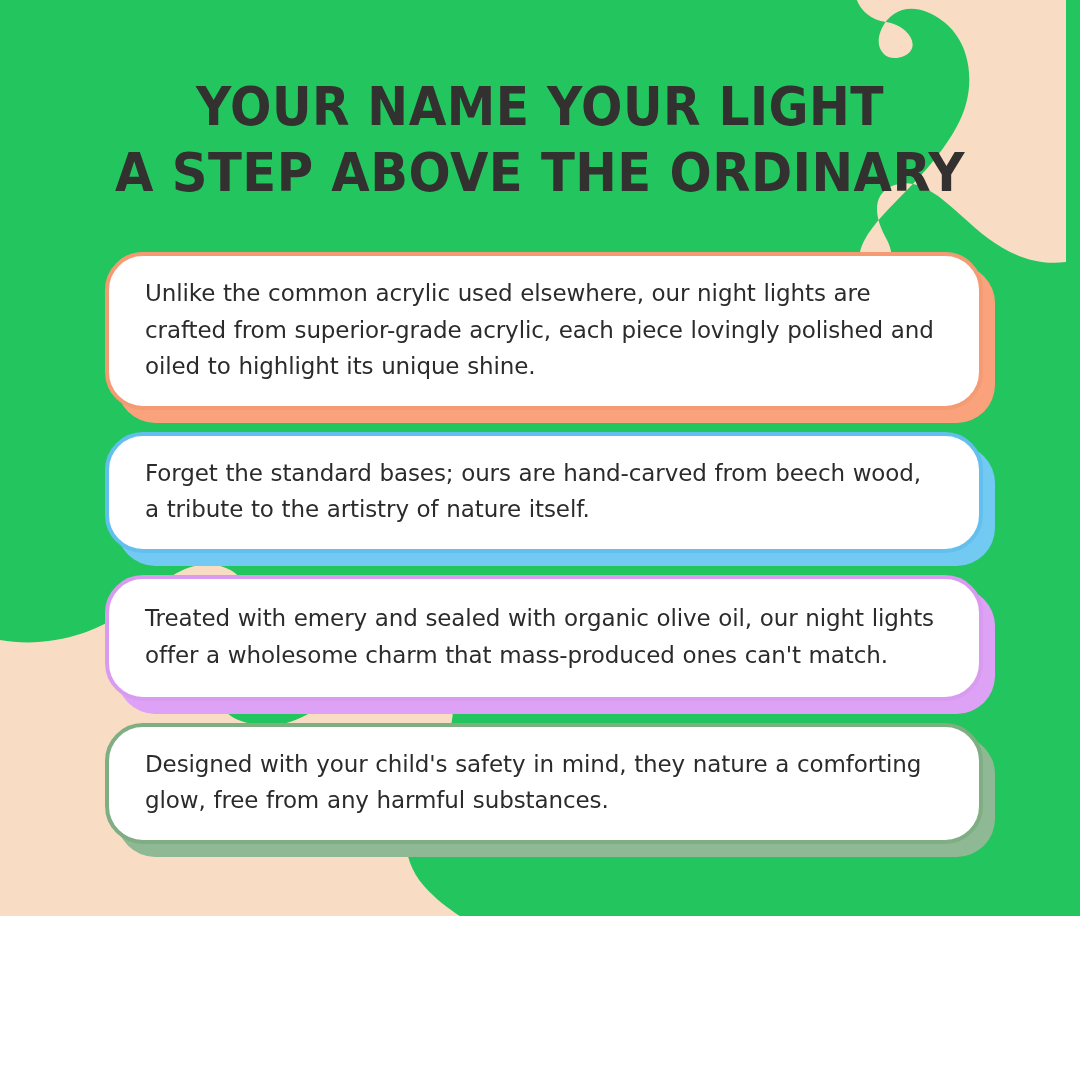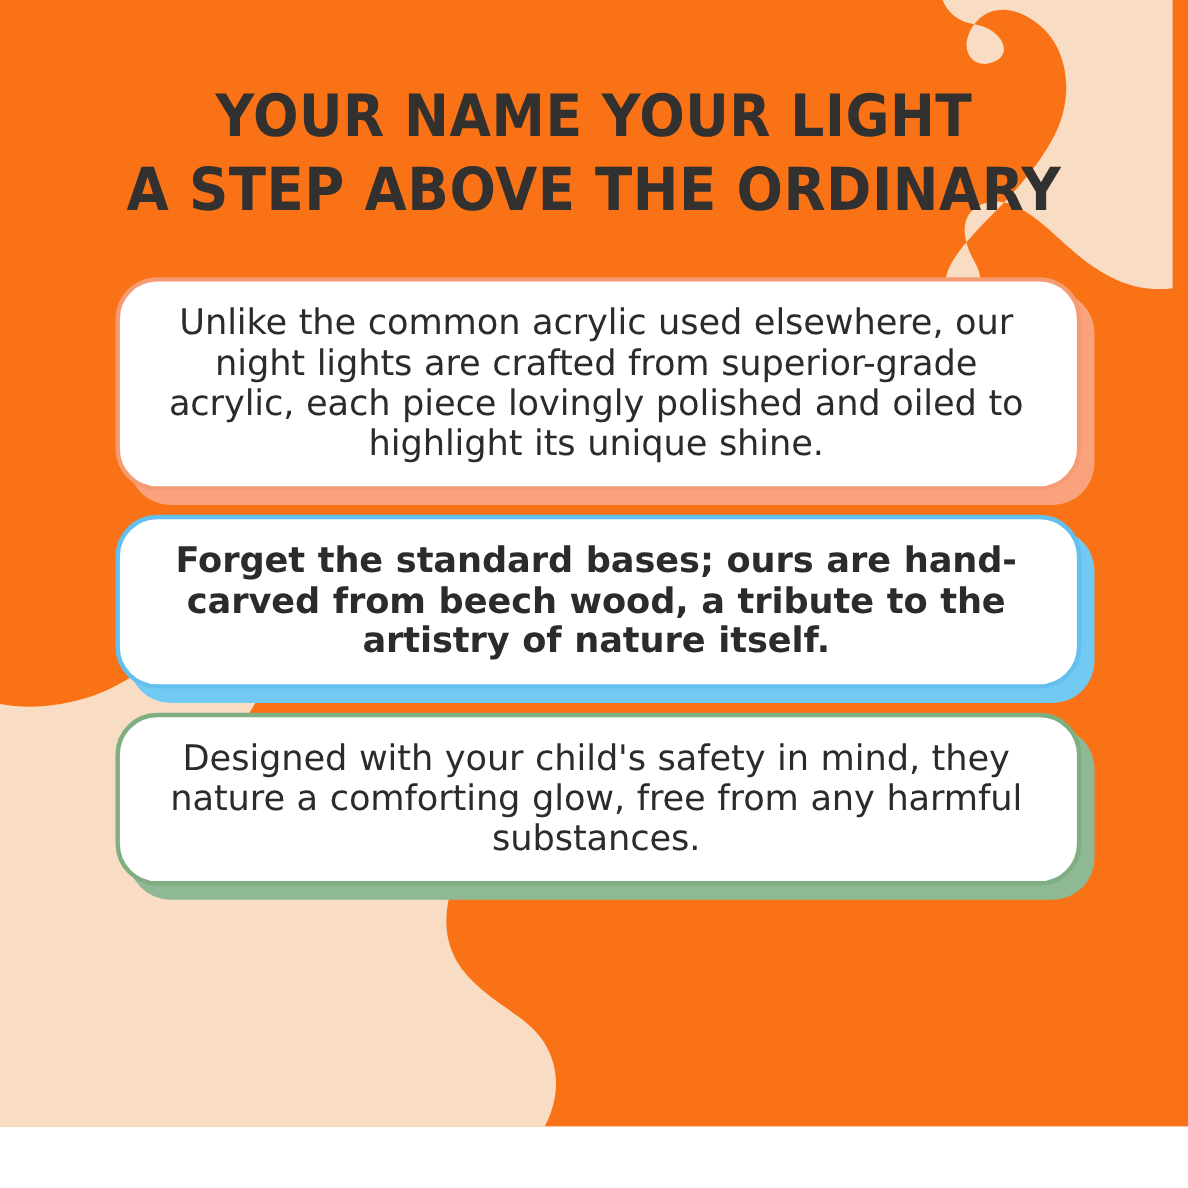--- a/index.html
+++ b/index.html
@@ -6,22 +6,22 @@
 
   html, body {
     width:1080px; height:1080px;
     background:#FFFFFF;
     font-family:"Liberation Sans", sans-serif;
     overflow:hidden;
   }
 
   #poster {
     position:relative;
-    width:1080px; height:1024px;
-    background:#f97316;
+    width:1080px; height:916px;
+    background:#22c55e;
     overflow:hidden;
   }
 
   
   .blob-layer {
     position:absolute; inset:0;
     width:1080px; height:1080px;
     pointer-events:none;
   }
 
@@ -78,25 +78,24 @@
     border:4px solid #000;
     border-radius:38px;
     display:flex;
     align-items:center;
     padding:19px 40px 21px 36px;
   }
 
   .card-text {
     color:#2B2B2B;
     font-family:"DejaVu Sans", sans-serif;
-    font-size:32px;
+    font-size:23px;
     line-height:36.5px;
     letter-spacing:-0.1px;
     word-spacing:0.5px;
-    text-align:center;
   }
 
   
   .h3 { min-height:126px; }
   .h2 { min-height:96px; }
 </style>
 </head>
 <body style="background: rgb(255, 255, 255);">
 
 <div id="poster">
@@ -135,28 +134,31 @@
 
     <div class="card-wrap">
       <div class="card-shadow" style="background: rgb(249, 162, 124);"></div>
       <div class="card h3" style="border-color: rgb(244, 155, 116);">
         <div class="card-text">Unlike the common acrylic used elsewhere, our night lights are crafted from superior-grade acrylic, each piece lovingly polished and oiled to highlight its unique shine.</div>
       </div>
     </div>
 
     <div class="card-wrap">
       <div class="card-shadow" style="background: rgb(114, 201, 242);"></div>
-      <div class="card h2" style="border-color: rgb(99, 191, 238); font-weight: bold;">
+      <div class="card h2" style="border-color: rgb(99, 191, 238);">
         <div class="card-text">Forget the standard bases; ours are hand-carved from beech wood, a tribute to the artistry of nature itself.</div>
       </div>
     </div>
 
 
     <div class="card-wrap">
       <div class="card-shadow" style="background: rgb(221, 162, 245);"></div>
+      <div class="card h3" style="border-color: rgb(216, 155, 240);">
+        <div class="card-text">Treated with emery and sealed with organic olive oil, our night lights offer a wholesome charm that mass-produced ones can't match.</div>
+      </div>
     </div>
 
     <div class="card-wrap">
       <div class="card-shadow" style="background: rgb(143, 184, 148);"></div>
       <div class="card h2" style="border-color: rgb(127, 174, 131);">
         <div class="card-text">Designed with your child's safety in mind, they nature a comforting glow, free from any harmful substances.</div>
       </div>
     </div>
 
   </div>

